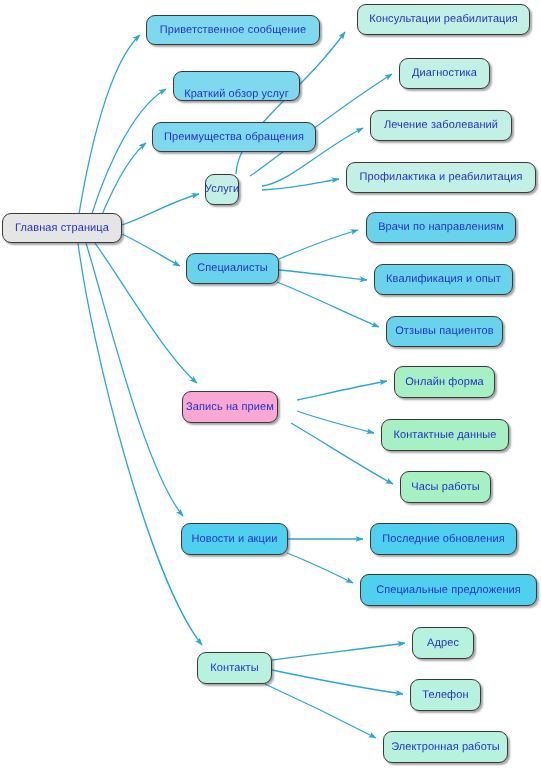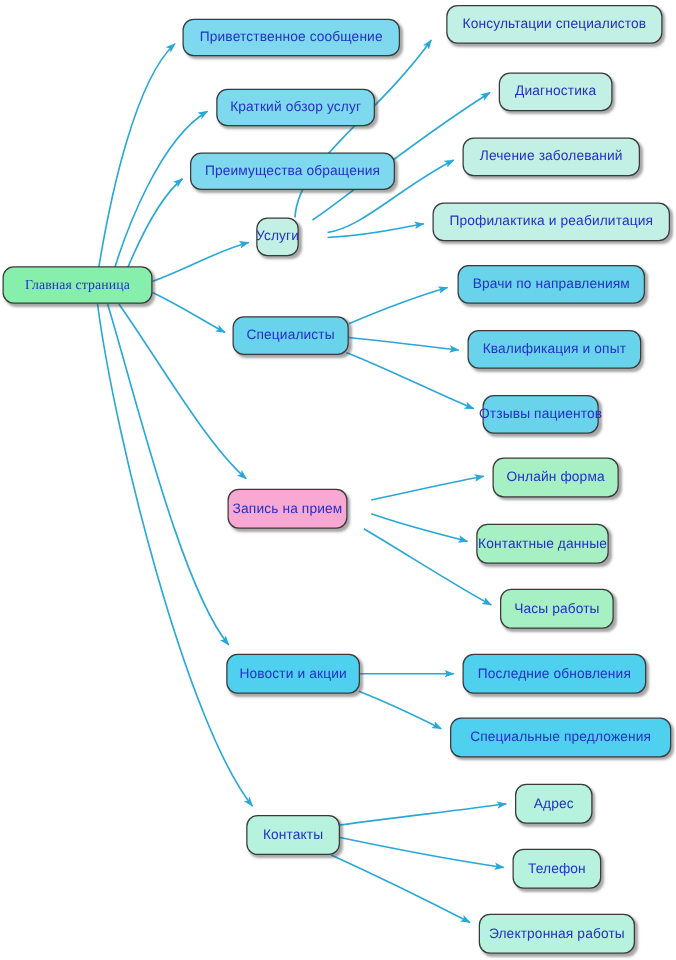--- a/index.html
+++ b/index.html
@@ -74,66 +74,66 @@
         <path d="M 297,411 C 320,419 350,427 374,433" fill="none" stroke="#29a8d8" stroke-width="1.3" marker-end="url(#arrow)"></path>
         <path d="M 291,423 C 325,443 365,469 393,484" fill="none" stroke="#29a8d8" stroke-width="1.3" marker-end="url(#arrow)"></path>
         <path d="M 288,539 C 315,539 340,539 363,539" fill="none" stroke="#29a8d8" stroke-width="1.3" marker-end="url(#arrow)"></path>
         <path d="M 287,553 C 315,564 335,574 353,583" fill="none" stroke="#29a8d8" stroke-width="1.3" marker-end="url(#arrow)"></path>
         <path d="M 272,660 C 315,654 370,648 405,643" fill="none" stroke="#29a8d8" stroke-width="1.3" marker-end="url(#arrow)"></path>
         <path d="M 272,670 C 315,679 375,690 403,694" fill="none" stroke="#29a8d8" stroke-width="1.3" marker-end="url(#arrow)"></path>
         <path d="M 265,684 C 300,700 345,722 376,738" fill="none" stroke="#29a8d8" stroke-width="1.3" marker-end="url(#arrow)"></path>
       </g>
   </svg>
   <div id="nodes">
-      <div class="node" style="left: 2px; top: 213px; width: 120px; height: 30px; background: #86efac; border-color: rgb(58, 58, 58); font-family: Liberation Serif, serif;">
+      <div class="node" style="left: 2px; top: 213px; width: 120px; height: 30px; background: #e5e5e5; border-color: rgb(58, 58, 58);">
         <span class="node-label" style="color: rgb(36, 48, 200);">Главная страница</span>
       </div>
       <div class="node" style="left: 146px; top: 15px; width: 174px; height: 30px; background: rgb(127, 217, 238); border-color: rgb(58, 58, 58);">
         <span class="node-label" style="color: rgb(36, 48, 200);">Приветственное сообщение</span>
       </div>
-      <div class="node" style="left: 173px; top: 71px; width: 127px; height: 30px; background: rgb(127, 217, 238); border-color: rgb(58, 58, 58);">
+      <div class="node" style="left: 173px; top: 71px; width: 127px; height: 30px; background: rgb(127, 217, 238); border-color: rgb(58, 58, 58); align-items: flex-end;">
         <span class="node-label" style="color: rgb(36, 48, 200);">Краткий обзор услуг</span>
       </div>
       <div class="node" style="left: 152px; top: 122px; width: 164px; height: 30px; background: rgb(127, 217, 238); border-color: rgb(58, 58, 58);">
         <span class="node-label" style="color: rgb(36, 48, 200);">Преимущества обращения</span>
       </div>
       <div class="node" style="left: 205px; top: 174px; width: 34px; height: 31px; background: rgb(195, 240, 228); border-color: rgb(58, 58, 58);">
         <span class="node-label" style="color: rgb(36, 48, 200);">Услуги</span>
       </div>
       <div class="node" style="left: 357px; top: 4px; width: 173px; height: 31px; background: rgb(195, 240, 228); border-color: rgb(58, 58, 58);">
-        <span class="node-label" style="color: rgb(36, 48, 200);">Консультации специалистов</span>
+        <span class="node-label" style="color: rgb(36, 48, 200);">Консультации реабилитация</span>
       </div>
       <div class="node" style="left: 399px; top: 58px; width: 91px; height: 31px; background: rgb(195, 240, 228); border-color: rgb(58, 58, 58);">
         <span class="node-label" style="color: rgb(36, 48, 200);">Диагностика</span>
       </div>
       <div class="node" style="left: 370px; top: 110px; width: 142px; height: 31px; background: rgb(195, 240, 228); border-color: rgb(58, 58, 58);">
         <span class="node-label" style="color: rgb(36, 48, 200);">Лечение заболеваний</span>
       </div>
       <div class="node" style="left: 346px; top: 162px; width: 190px; height: 31px; background: rgb(195, 240, 228); border-color: rgb(58, 58, 58);">
         <span class="node-label" style="color: rgb(36, 48, 200);">Профилактика и реабилитация</span>
       </div>
       <div class="node" style="left: 186px; top: 253px; width: 93px; height: 31px; background: rgb(105, 211, 236); border-color: rgb(58, 58, 58);">
         <span class="node-label" style="color: rgb(36, 48, 200);">Специалисты</span>
       </div>
       <div class="node" style="left: 366px; top: 212px; width: 150px; height: 31px; background: rgb(105, 211, 236); border-color: rgb(58, 58, 58);">
         <span class="node-label" style="color: rgb(36, 48, 200);">Врачи по направлениям</span>
       </div>
       <div class="node" style="left: 374px; top: 264px; width: 139px; height: 31px; background: rgb(105, 211, 236); border-color: rgb(58, 58, 58);">
         <span class="node-label" style="color: rgb(36, 48, 200);">Квалификация и опыт</span>
       </div>
-      <div class="node" style="left: 386px; top: 316px; width: 93px; height: 31px; background: rgb(105, 211, 236); border-color: rgb(58, 58, 58);">
+      <div class="node" style="left: 386px; top: 316px; width: 117px; height: 31px; background: rgb(105, 211, 236); border-color: rgb(58, 58, 58);">
         <span class="node-label" style="color: rgb(36, 48, 200);">Отзывы пациентов</span>
       </div>
       <div class="node" style="left: 182px; top: 391px; width: 96px; height: 32px; background: #f9a8d4; border-color: rgb(58, 58, 58);">
         <span class="node-label" style="color: rgb(36, 48, 200);">Запись на прием</span>
       </div>
       <div class="node" style="left: 394px; top: 366px; width: 101px; height: 32px; background: rgb(166, 240, 196); border-color: rgb(58, 58, 58);">
         <span class="node-label" style="color: rgb(36, 48, 200);">Онлайн форма</span>
       </div>
-      <div class="node" style="left: 381px; top: 419px; width: 106px; height: 32px; background: rgb(166, 240, 196); border-color: rgb(58, 58, 58);">
+      <div class="node" style="left: 381px; top: 419px; width: 128px; height: 32px; background: rgb(166, 240, 196); border-color: rgb(58, 58, 58);">
         <span class="node-label" style="color: rgb(36, 48, 200);">Контактные данные</span>
       </div>
       <div class="node" style="left: 400px; top: 471px; width: 91px; height: 32px; background: rgb(166, 240, 196); border-color: rgb(58, 58, 58);">
         <span class="node-label" style="color: rgb(36, 48, 200);">Часы работы</span>
       </div>
       <div class="node" style="left: 181px; top: 523px; width: 107px; height: 32px; background: rgb(79, 208, 239); border-color: rgb(58, 58, 58);">
         <span class="node-label" style="color: rgb(36, 48, 200);">Новости и акции</span>
       </div>
       <div class="node" style="left: 370px; top: 523px; width: 147px; height: 32px; background: rgb(79, 208, 239); border-color: rgb(58, 58, 58);">
         <span class="node-label" style="color: rgb(36, 48, 200);">Последние обновления</span>

